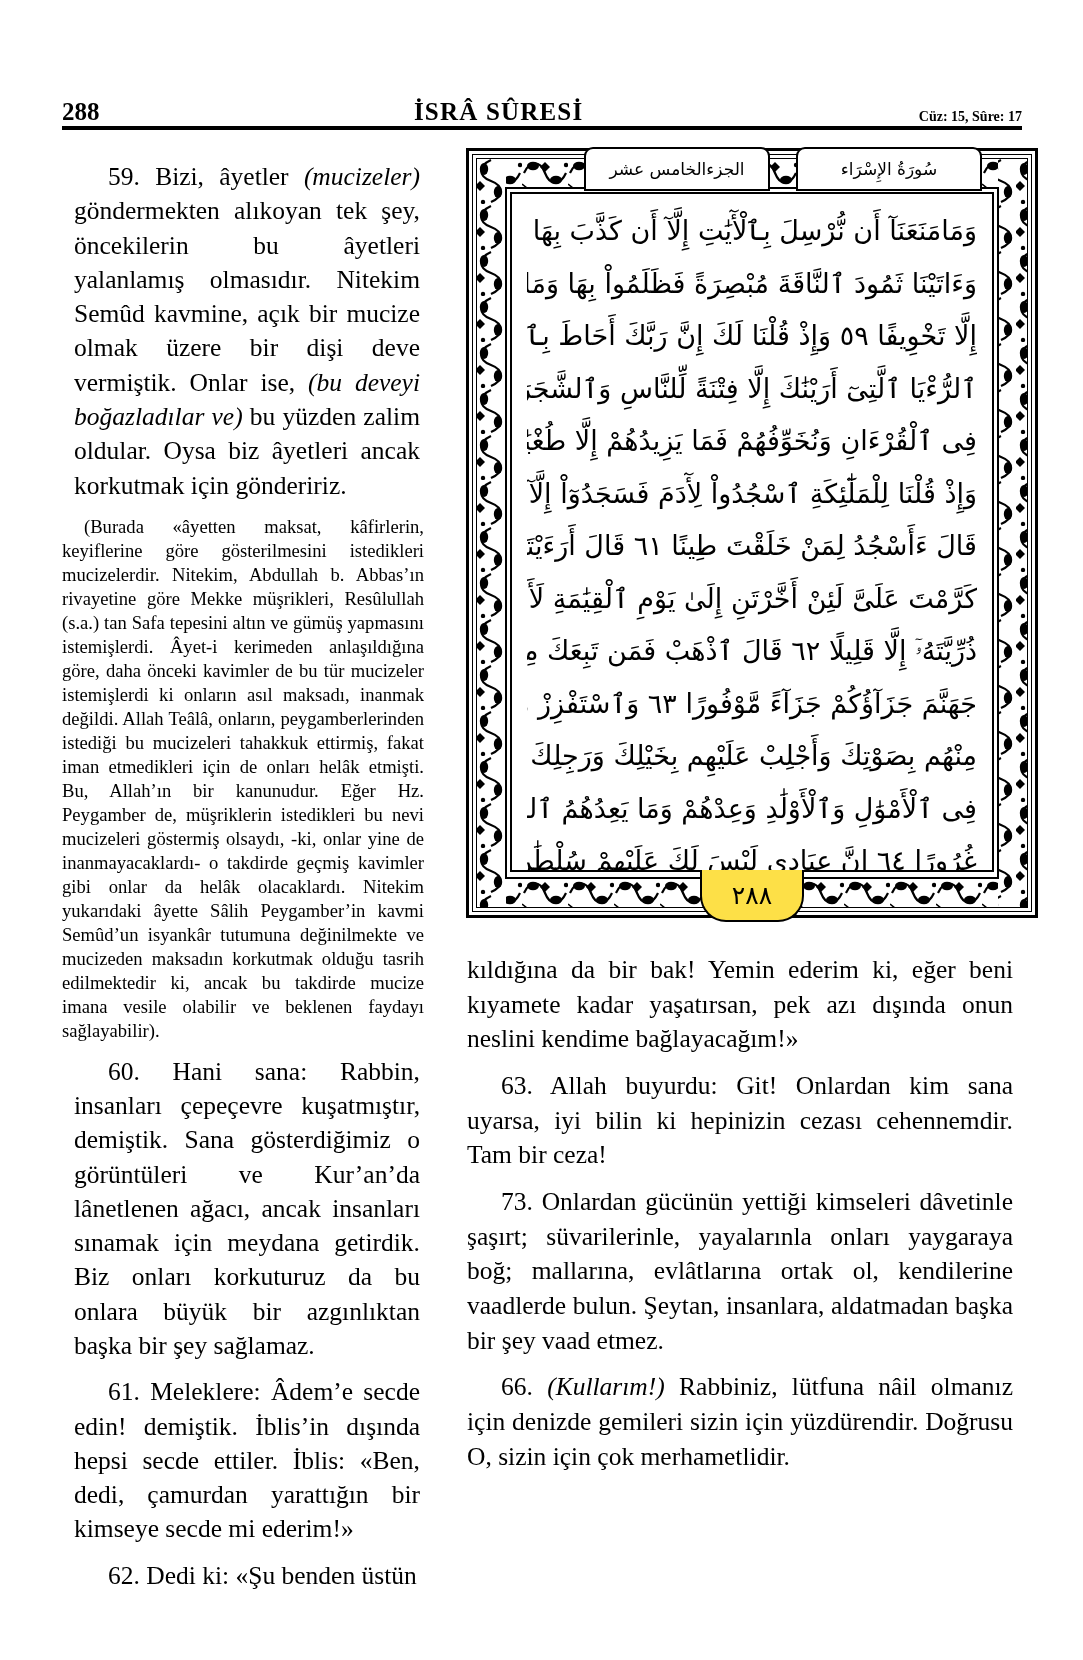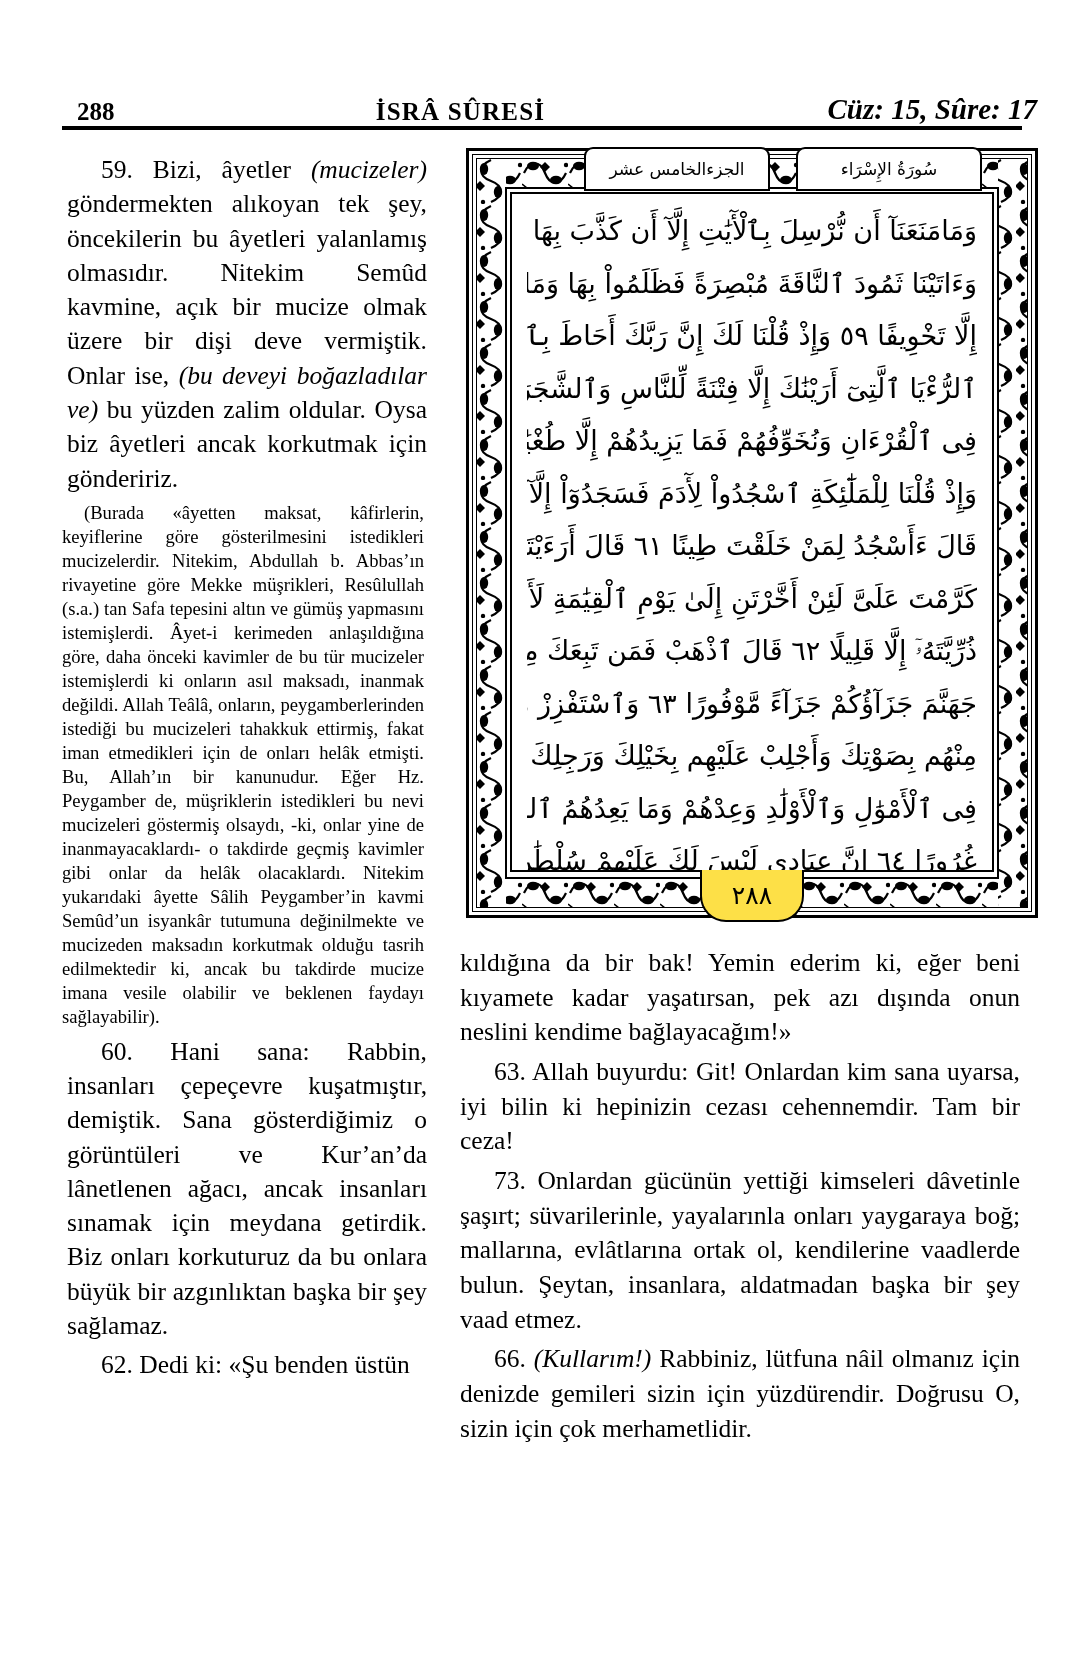--- a/index.html
+++ b/index.html
@@ -17,21 +17,21 @@
 
   .page {
     position: absolute;
     left: 0; top: 0;
     width: 1083px; height: 1660px;
   }
 
   
   .page-header {
     position: absolute;
-    left: 77px; top: 78px;
+    left: 62px; top: 78px;
     width: 960px;
     height: 46px;
     display: flex;
     align-items: flex-end;
     justify-content: space-between;
   }
   .hdr-folio {
     font-size: 25px;
     font-weight: bold;
     letter-spacing: 0px;
@@ -40,24 +40,23 @@
   .hdr-title {
     font-size: 25px;
     font-weight: bold;
     letter-spacing: 1.2px;
     line-height: 1;
     position: relative;
     left: -14px;
     margin-left: 7px;
   }
   .hdr-ref {
-    font-size: 29px;
+    font-size: 14px;
     font-weight: bold;
     line-height: 1;
-    font-style: italic;
   }
   .header-rule {
     position: absolute;
     left: 62px; top: 126px;
     width: 960px; height: 4px;
     background: #000;
   }
 
   
   .col-left {
@@ -67,21 +66,21 @@
     text-align: justify;
   }
   .col-right-lower {
     position: absolute;
     left: 455px; top: 941px;
     width: 570px;
     text-align: justify;
   }
 
   p.verse {
-    margin: 5px;
+    margin: 12px;
     font-size: 25.5px;
     line-height: 1.345;
     text-align: justify;
     text-indent: 34px;
     hyphens: none;
   }
   .col-right-lower p.verse { font-size: 25.5px; line-height: 1.36; }
   p.verse.cont { text-indent: 0; }
 
   p.note {
@@ -202,20 +201,21 @@
 
   <div class="col-left">
 
     <p class="verse"><span>59.</span><span> Bizi, âyetler </span><i>(mucizeler)</i><span> göndermekten alıkoyan tek şey, öncekilerin bu âyetleri yalanlamış olmasıdır. Nitekim Semûd kavmine, açık bir mucize olmak üzere bir dişi deve vermiştik. Onlar ise, </span><i>(bu deveyi boğazladılar ve)</i><span> bu yüzden zalim oldular. Oysa biz âyetleri ancak korkutmak için göndeririz.</span></p>
 
     <p class="note">(Burada «âyetten maksat, kâfirlerin, keyiflerine göre gösterilmesini istedikleri mucizelerdir. Nitekim, Abdullah b. Abbas’ın rivayetine göre Mekke müşrikleri, Resûlullah (s.a.) tan Safa tepesini altın ve gümüş yapmasını istemişlerdi. Âyet-i kerimeden anlaşıldığına göre, daha önceki kavimler de bu tür mucizeler istemişlerdi ki onların asıl maksadı, inanmak değildi. Allah Teâlâ, onların, peygamberlerinden istediği bu mucizeleri tahakkuk ettirmiş, fakat iman etmedikleri için de onları helâk etmişti. Bu, Allah’ın bir kanunudur. Eğer Hz. Peygamber de, müşriklerin istedikleri bu nevi mucizeleri göstermiş olsaydı, -ki, onlar yine de inanmayacaklardı- o takdirde geçmiş kavimler gibi onlar da helâk olacaklardı. Nitekim yukarıdaki âyette Sâlih Peygamber’in kavmi Semûd’un isyankâr tutumuna değinilmekte ve mucizeden maksadın korkutmak olduğu tasrih edilmektedir ki, ancak bu takdirde mucize imana vesile olabilir ve beklenen faydayı sağlayabilir).</p>
 
     <p class="verse"><span>60.</span><span> Hani sana: Rabbin, insanları çepeçevre kuşatmıştır, demiştik. Sana gösterdiğimiz o görüntüleri ve Kur’an’da lânetlenen ağacı, ancak insanları sınamak için meydana getirdik. Biz onları korkuturuz da bu onlara büyük bir azgınlıktan başka bir şey sağlamaz.</span></p>
 
 
+    <p class="verse"><span>61.</span><span> Meleklere: Âdem’e secde edin! demiştik. İblis’in dışında hepsi secde ettiler. İblis: «Ben, dedi, çamurdan yarattığın bir kimseye secde mi ederim!»</span></p>
 
     <p class="verse"><span>62.</span><span> Dedi ki: «Şu benden üstün</span></p>
   </div>
 
   <div class="quran-panel">
     <div class="qp-outer"></div>
     <div class="qp-outer2"></div>
 
     <svg class="qp-band-svg" viewBox="0 0 552 750" preserveAspectRatio="none">
       <defs>

